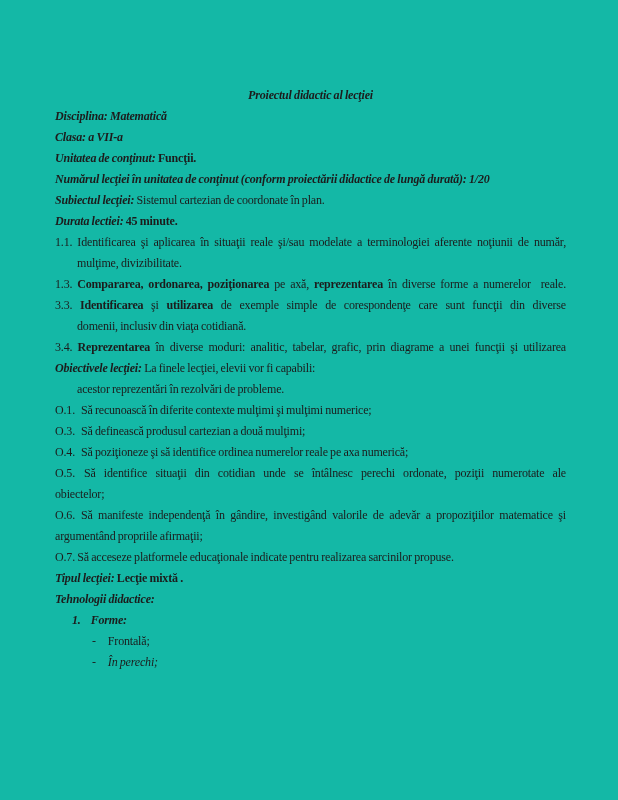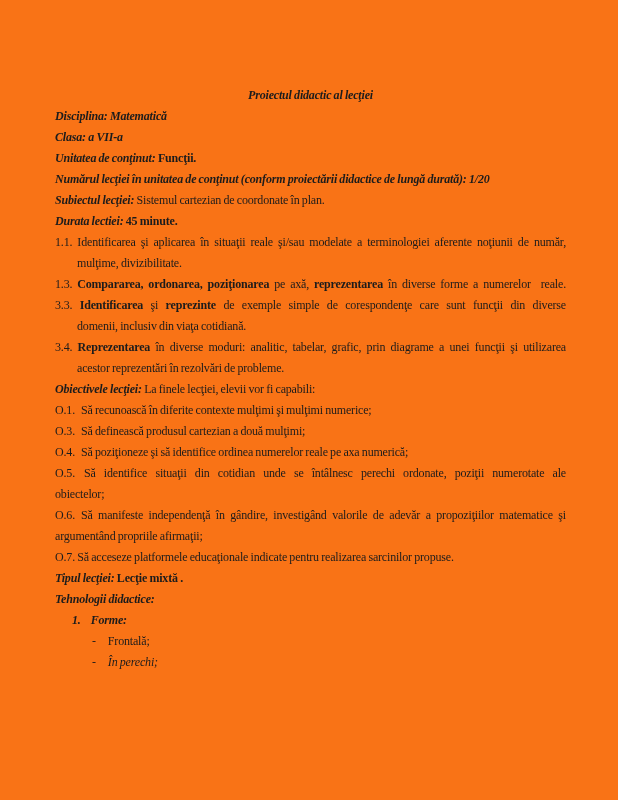--- a/index.html
+++ b/index.html
@@ -38,36 +38,36 @@
   .justify {
     text-align: justify;
     text-align-last: justify;
   }
   .b { font-weight: 700; }
   .i { font-style: italic; }
 </style>
 </head>
 <body>
 
-<div class="page" style="background: #f97316; color: rgb(28, 28, 28);">
+<div class="page" style="background: #14b8a6; color: rgb(28, 28, 28);">
     <div class="line center"><span class="b i">Proiectul didactic al lecţiei</span></div>
     <div class="line"><span class="b i">Disciplina: Matematică</span></div>
     <div class="line"><span class="b i">Clasa: a VII-a</span></div>
     <div class="line"><span class="b i">Unitatea de conţinut: </span><span class="b">Funcţii.</span></div>
     <div class="line"><span class="b i">Numărul lecţiei în unitatea de conţinut (conform proiectării didactice de lungă durată): 1/20</span></div>
     <div class="line"><span class="b i">Subiectul lecţiei: </span><span>Sistemul cartezian de coordonate în plan.</span></div>
     <div class="line"><span class="b i">Durata lectiei: </span><span class="b">45 minute.</span></div>
     <div class="line justify"><span>1.1. Identificarea şi aplicarea în situaţii reale şi/sau modelate a terminologiei aferente noţiunii de număr,</span></div>
     <div class="line" style="padding-left: 22px;"><span>mulţime, divizibilitate.</span></div>
     <div class="line justify"><span>1.3. </span><span class="b">Compararea, ordonarea, poziţionarea</span><span> pe axă, </span><span class="b">reprezentarea</span><span> în diverse forme a numerelor&nbsp; reale.</span></div>
-    <div class="line justify"><span>3.3. </span><span class="b">Identificarea</span><span> şi </span><span class="b">reprezinte</span><span> de exemple simple de corespondenţe care sunt funcţii din diverse</span></div>
+    <div class="line justify"><span>3.3. </span><span class="b">Identificarea</span><span> şi </span><span class="b">utilizarea</span><span> de exemple simple de corespondenţe care sunt funcţii din diverse</span></div>
     <div class="line" style="padding-left: 22px;"><span>domenii, inclusiv din viaţa cotidiană.</span></div>
     <div class="line justify"><span>3.4. </span><span class="b">Reprezentarea</span><span> în diverse moduri: analitic, tabelar, grafic, prin diagrame a unei funcţii şi utilizarea</span></div>
+    <div class="line"><span class="b i">Obiectivele lecţiei:</span><span> La finele lecţiei, elevii vor fi capabili:</span></div>
     <div class="line" style="padding-left: 22px;"><span>acestor reprezentări în rezolvări de probleme.</span></div>
-    <div class="line"><span class="b i">Obiectivele lecţiei:</span><span> La finele lecţiei, elevii vor fi capabili:</span></div>
     <div class="line"><span style="padding-right: 6px;">O.1.</span><span>Să recunoască în diferite contexte mulţimi şi mulţimi numerice;</span></div>
     <div class="line"><span style="padding-right: 6px;">O.3.</span><span>Să definească produsul cartezian a două mulţimi;</span></div>
     <div class="line"><span style="padding-right: 6px;">O.4.</span><span>Să poziţioneze şi să identifice ordinea numerelor reale pe axa numerică;</span></div>
     <div class="line justify"><span style="padding-right: 9px;">O.5.</span><span>Să identifice situaţii din cotidian unde se întâlnesc perechi ordonate, poziţii numerotate ale</span></div>
     <div class="line"><span>obiectelor;</span></div>
     <div class="line justify"><span style="padding-right: 6px;">O.6.</span><span>Să manifeste independenţă în gândire, investigând valorile de adevăr a propoziţiilor matematice şi</span></div>
     <div class="line"><span>argumentând propriile afirmaţii;</span></div>
     <div class="line"><span>O.7. Să acceseze platformele educaţionale indicate pentru realizarea sarcinilor propuse.</span></div>
     <div class="line"><span class="b i">Tipul lecţiei:</span><span class="b"> Lecţie mixtă .</span></div>
     <div class="line"><span class="b i">Tehnologii didactice:</span></div>

